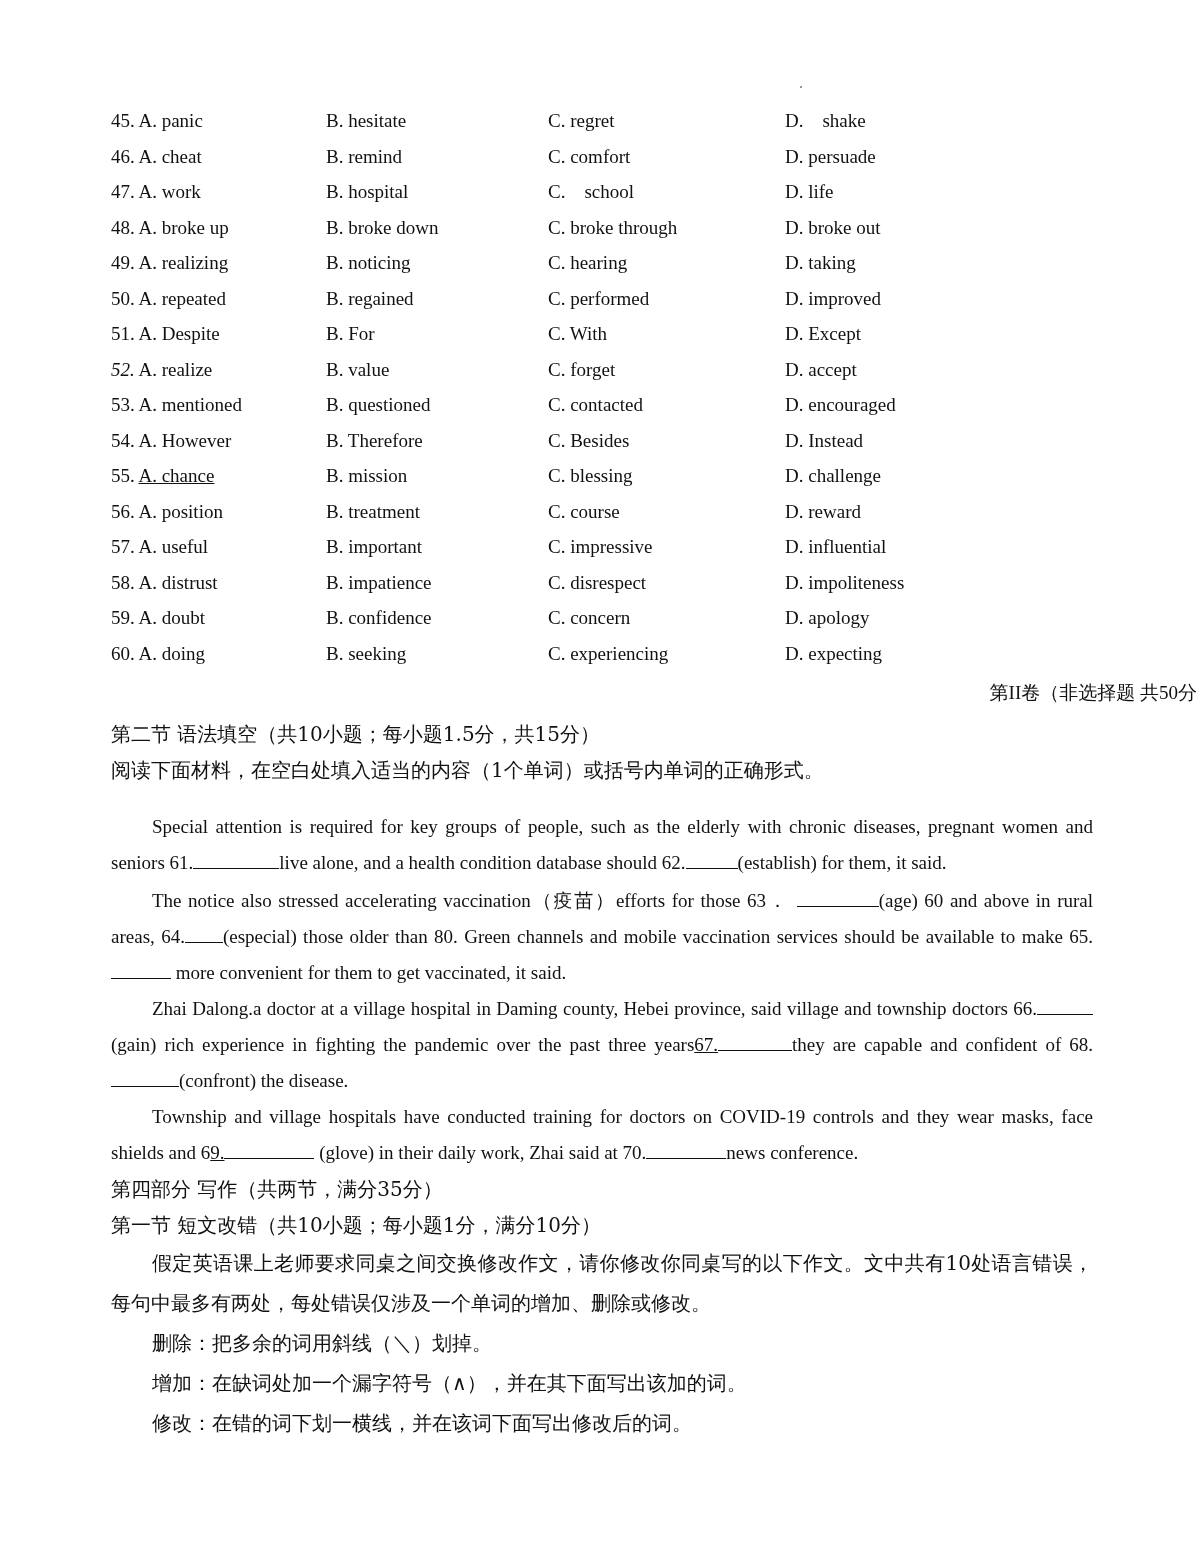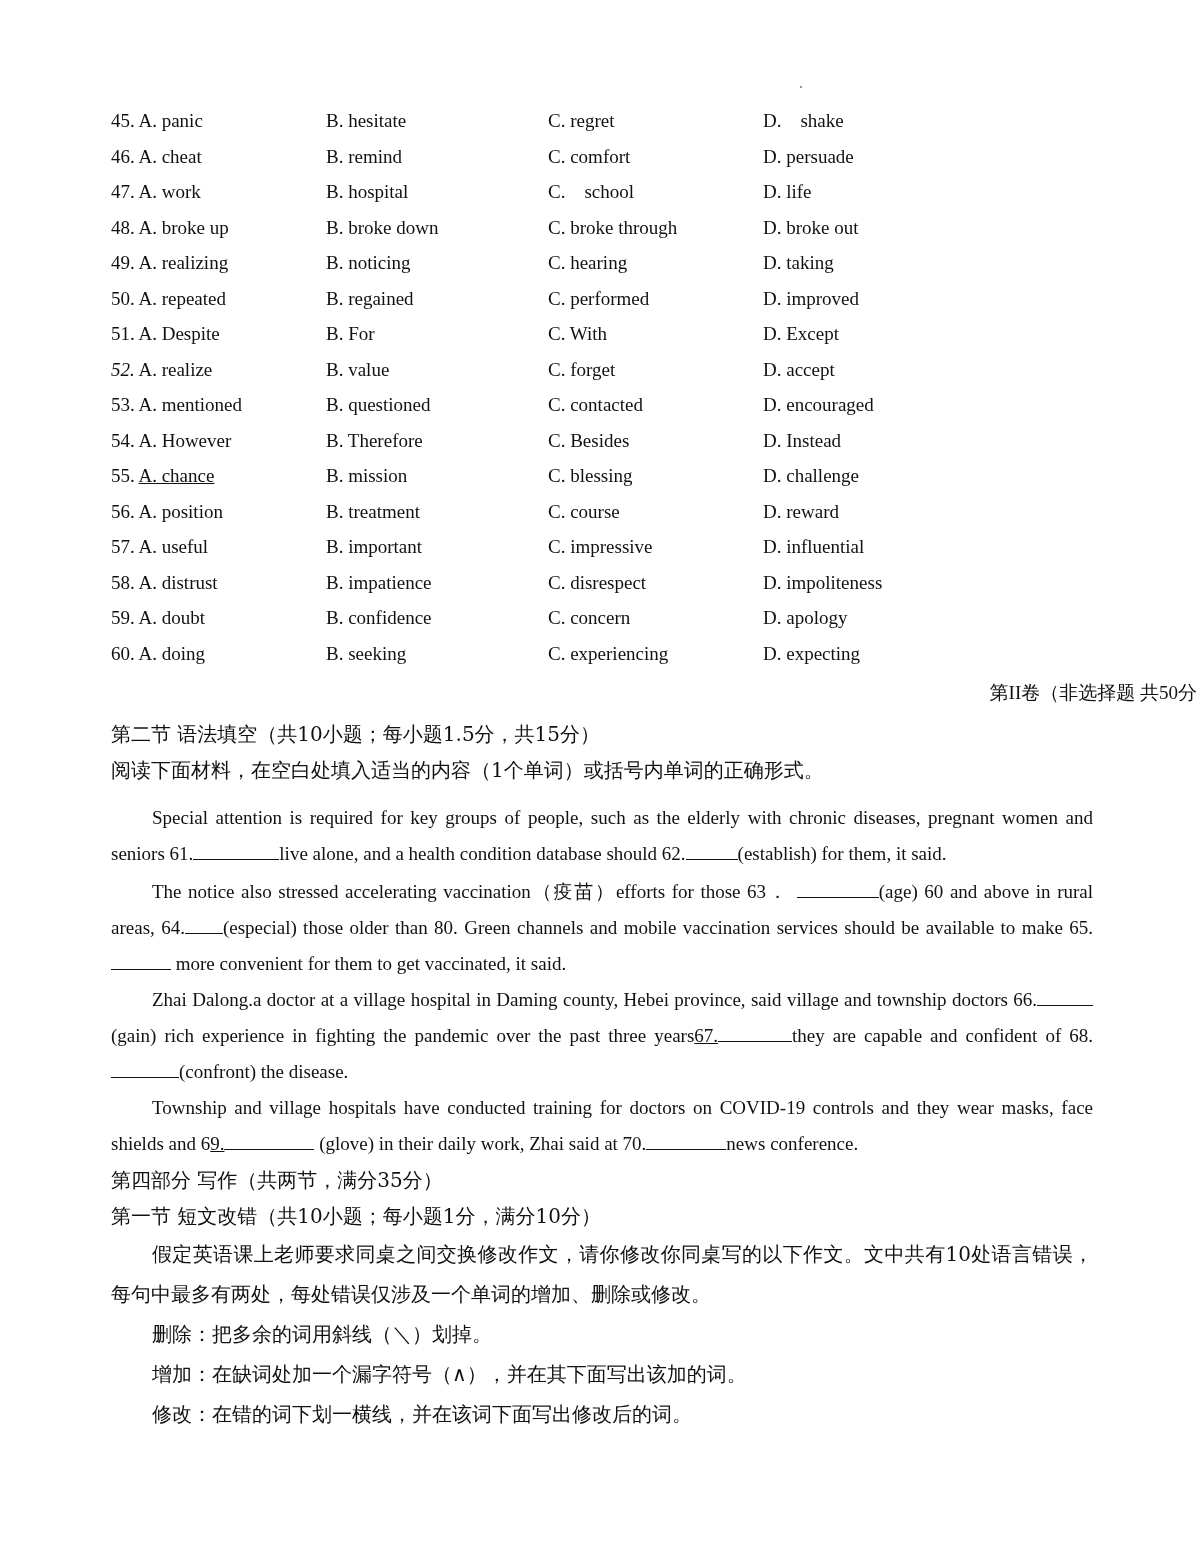--- a/index.html
+++ b/index.html
@@ -5,21 +5,21 @@
   html, body { margin: 0; padding: 0; background: #ffffff; }
   body { width: 1200px; height: 1553px; position: relative; overflow: hidden;
          font-family: "Liberation Serif", "DejaVu Serif", serif; color: #111; font-size: 19px; }
   .dot { position: absolute; left: 800px; top: 86px; width: 2px; height: 2px; background: #999; }
   .options { position: absolute; left: 111px; top: 110px; width: 1000px; }
   .opt-row { height: 35.5px; position: relative; }
   .opt-row span { position: absolute; top: 0; white-space: pre; }
   .c-a { left: 0; }
   .c-b { left: 215px; }
   .c-c { left: 437px; }
-  .c-d { left: 652px; text-align: center; }
+  .c-d { left: 674px; text-align: center; }
   .italic-num { font-style: italic; }
   .block { position: absolute; left: 111px; width: 982px; }
   .center-title { position: absolute; left: 0; width: 1200px; text-align: right; top: 680px; margin-left: 16px; }
   .line { height: 36px; line-height: 36px; white-space: nowrap; }
   .para { text-align: justify; text-align-last: left; line-height: 36px; }
   .indent { text-indent: 41px; }
   .blank { display: inline-block; border-bottom: 1px solid #111; height: 18px; vertical-align: baseline; }
   .u { text-decoration: underline; }
   .zh { font-family: "DejaVu Serif", "Liberation Serif", serif; font-size: 20px; }
 </style>
@@ -126,21 +126,21 @@
       <span class="c-d">D. expecting</span>
     </div>
   </div>
 
 <div class="center-title">第II卷（非选择题 共50分）</div>
 
 <div class="block" style="top:716px;">
   <div class="line zh">第二节  语法填空（共10小题；每小题1.5分，共15分）</div>
   <div class="line zh">阅读下面材料，在空白处填入适当的内容（1个单词）或括号内单词的正确形式。</div>
 
-  <div class="para indent" style="margin-top:12px;">
+  <div class="para indent" style="margin-top:21px;">
     <span>Special attention is required for key groups of people, such as the elderly with chronic diseases, pregnant women and seniors 61.</span><span class="blank" style="width:86px"></span><span>live alone, and a health condition database should 62.</span><span class="blank" style="width:52px"></span><span>(establish) for them, it said.</span>
   </div>
 
   <div class="para indent" style="margin-top:2px;">
     <span>The notice also stressed accelerating vaccination（疫苗）efforts for those 63．</span><span class="blank" style="width:82px;margin-left:8px"></span><span>(age)  60  and  above  in rural areas, 64.</span><span class="blank" style="width:38px"></span><span>(especial) those older than 80. Green channels and mobile vaccination services should be available to make 65.</span><span class="blank" style="width:60px"></span><span> more convenient for them to get vaccinated, it said.</span>
   </div>
 
   <div class="para indent">
     <span>Zhai Dalong.a doctor at a village hospital in Daming county, Hebei province, said village and township doctors 66.</span><span class="blank" style="width:56px"></span><span>(gain) rich experience in fighting the pandemic over the past three years</span><span class="u">67.</span><span class="blank" style="width:74px"></span><span>they  are  capable  and confident of 68.</span><span class="blank" style="width:68px"></span><span>(confront) the disease.</span>
   </div>

